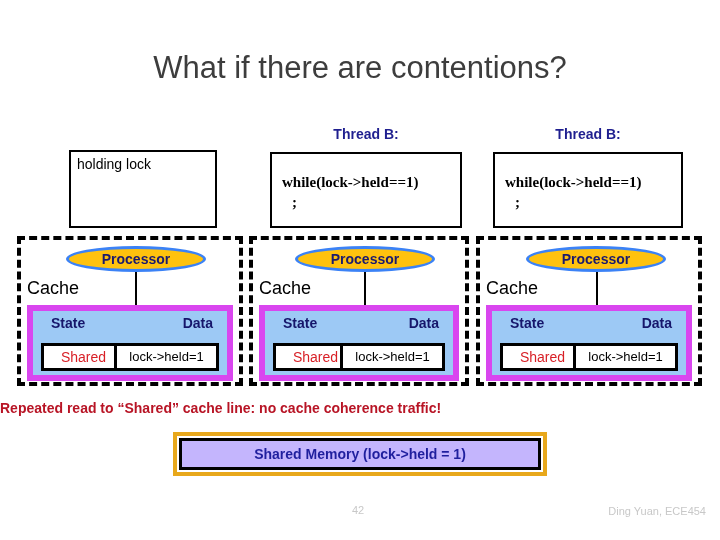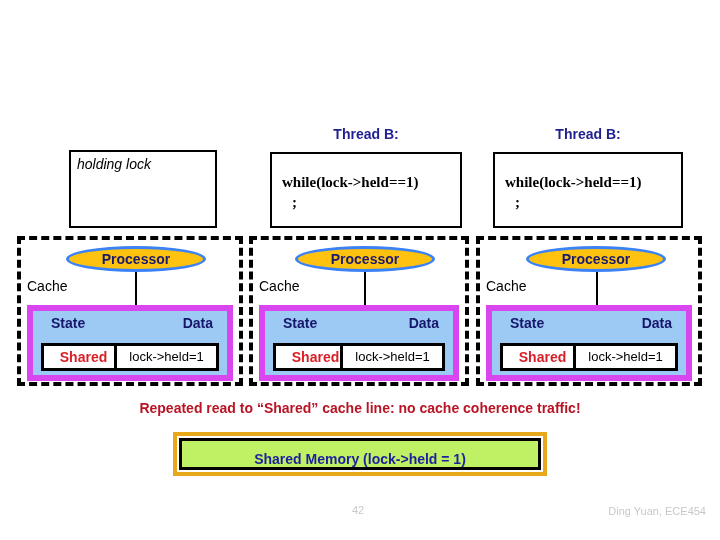--- a/index.html
+++ b/index.html
@@ -63,21 +63,20 @@
   #code-box-b2 { left: 493px; top: 152px; width: 190px; height: 76px; }
 
   .code-plain {
     position: absolute;
     left: 6px;
     top: 4px;
     font-family: "Liberation Sans", sans-serif;
     font-size: 14px;
     color: #000000;
     white-space: nowrap;
-    font-style: italic;
   }
   .code-serif {
     position: absolute;
     left: 10px;
     top: 18px;
     font-family: "Liberation Serif", serif;
     font-size: 15px;
     font-weight: bold;
     color: #000000;
     line-height: 20px;
@@ -129,21 +128,21 @@
   }
   #panel-1 .connector { left: 114px; }
   #panel-2 .connector { left: 111px; }
   #panel-3 .connector { left: 116px; }
 
   
   .cache-label {
     position: absolute;
     left: 6px;
     top: 38px;
-    font-size: 14px;
+    font-size: 18px;
     color: #000000;
     white-space: nowrap;
   }
 
   
   .cache-box {
     position: absolute;
     left: 6px;
     top: 65px;
     right: 6px;
@@ -173,38 +172,38 @@
     height: 28px;
     line-height: 22px;
     font-size: 14px;
     white-space: nowrap;
     text-align: center;
   }
   .cell.state-cell {
     left: 8px;
     width: 85px;
     color: #d81f26;
-    font-weight: bold;
+    font-weight: normal;
   }
   .cell.data-cell {
     right: 8px;
     width: 105px;
     color: #000000;
     font-weight: normal;
     font-size: 13px;
     text-align: center;
   }
 
   
   .caption-red {
     position: absolute;
     left: 0;
     top: 400px;
     width: 720px;
-    text-align: center;
+    text-align: left;
     font-size: 14px;
     font-weight: bold;
     color: #b81425;
     white-space: nowrap;
   }
 
   
   #shared-memory-box {
     position: absolute;
     left: 173px;
@@ -214,23 +213,23 @@
     background: #ffffff;
     border: 4px solid #E8A81C;
     box-sizing: border-box;
     padding: 2px;
   }
   #shared-memory-inner {
     width: 100%;
     height: 100%;
     border: 3px solid #000000;
     box-sizing: border-box;
-    background: #bef264;
+    background: #c4b5fd;
     display: flex;
-    align-items: flex-end;
+    align-items: center;
     justify-content: center;
   }
   #shared-memory-text {
     font-size: 14px;
     font-weight: bold;
     color: #1f1f9e;
     white-space: nowrap;
   }
 
   
@@ -241,20 +240,21 @@
     white-space: nowrap;
   }
   #footer-page { left: 352px; top: 504px; }
   #footer-credit { right: 14px; top: 505px; margin-left: 16px; }
 </style>
 </head>
 <body>
 
 <div class="slide">
 
+  <div class="title">What if there are contentions?</div>
 
   <div class="thread-label" id="thread-label-a">Thread A:</div>
   <div class="thread-label" id="thread-label-b1">Thread B:</div>
   <div class="thread-label" id="thread-label-b2">Thread B:</div>
 
   <div class="code-box" id="code-box-a">
     <div class="code-plain">holding lock</div>
   </div>
 
   <div class="code-box" id="code-box-b1">

